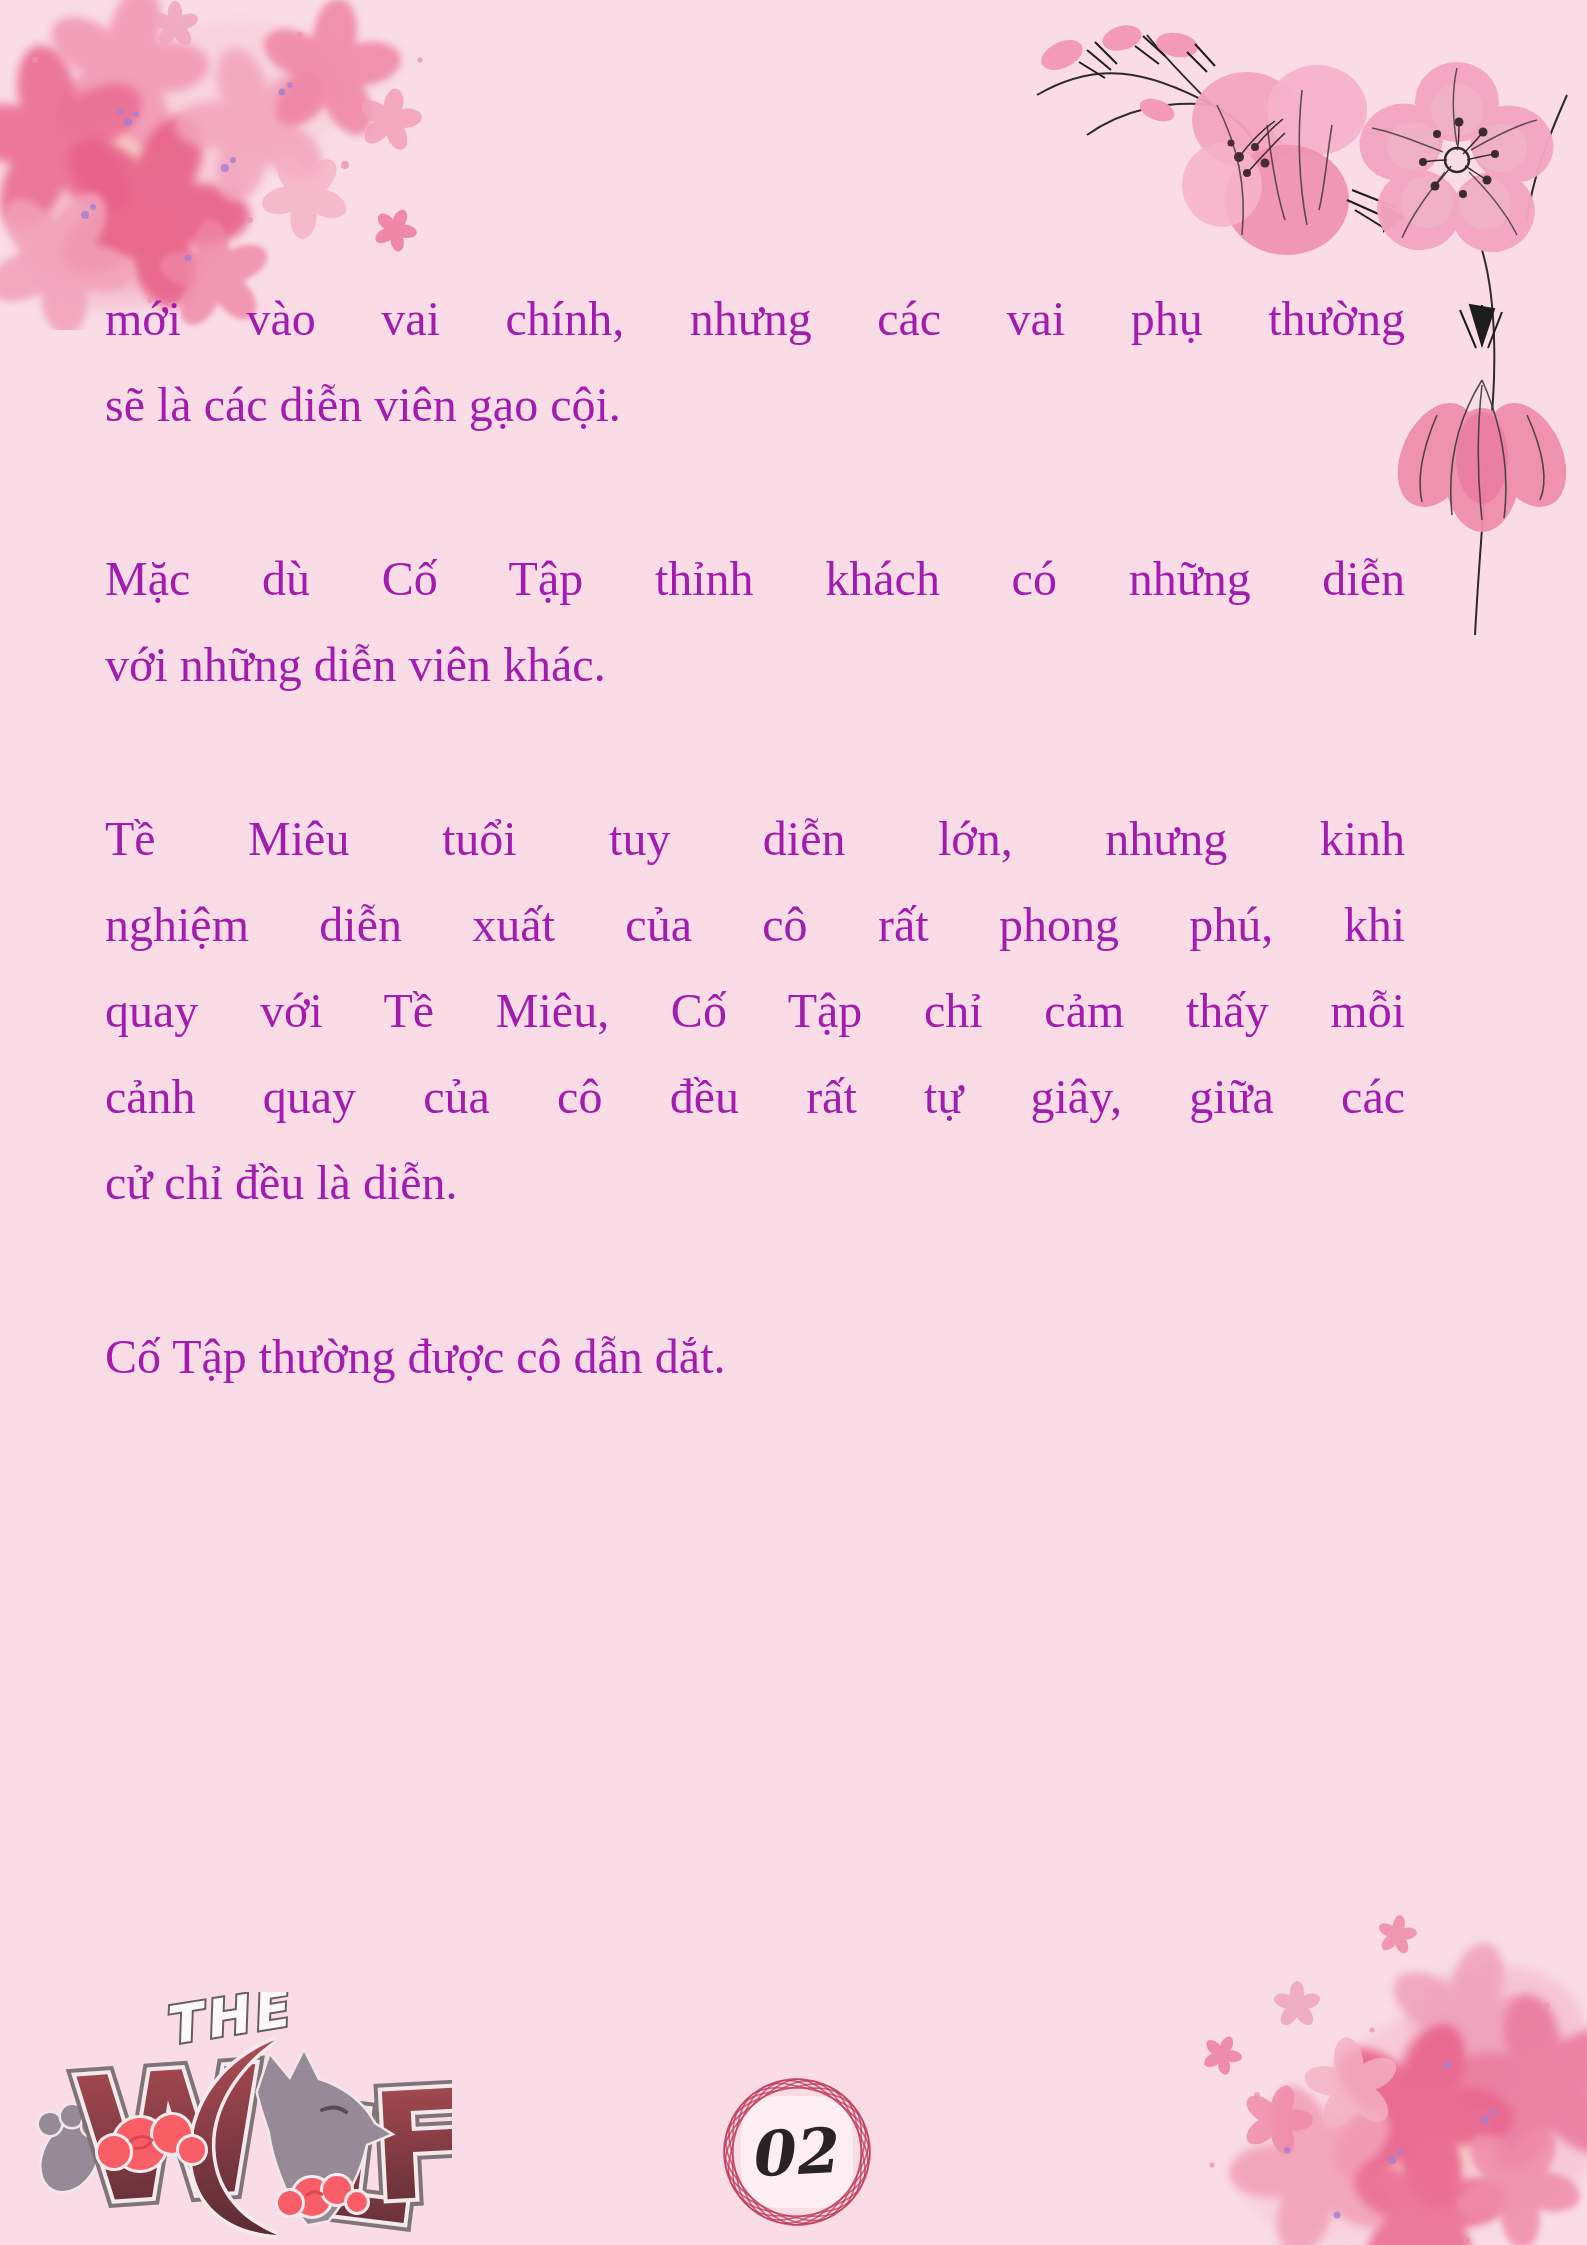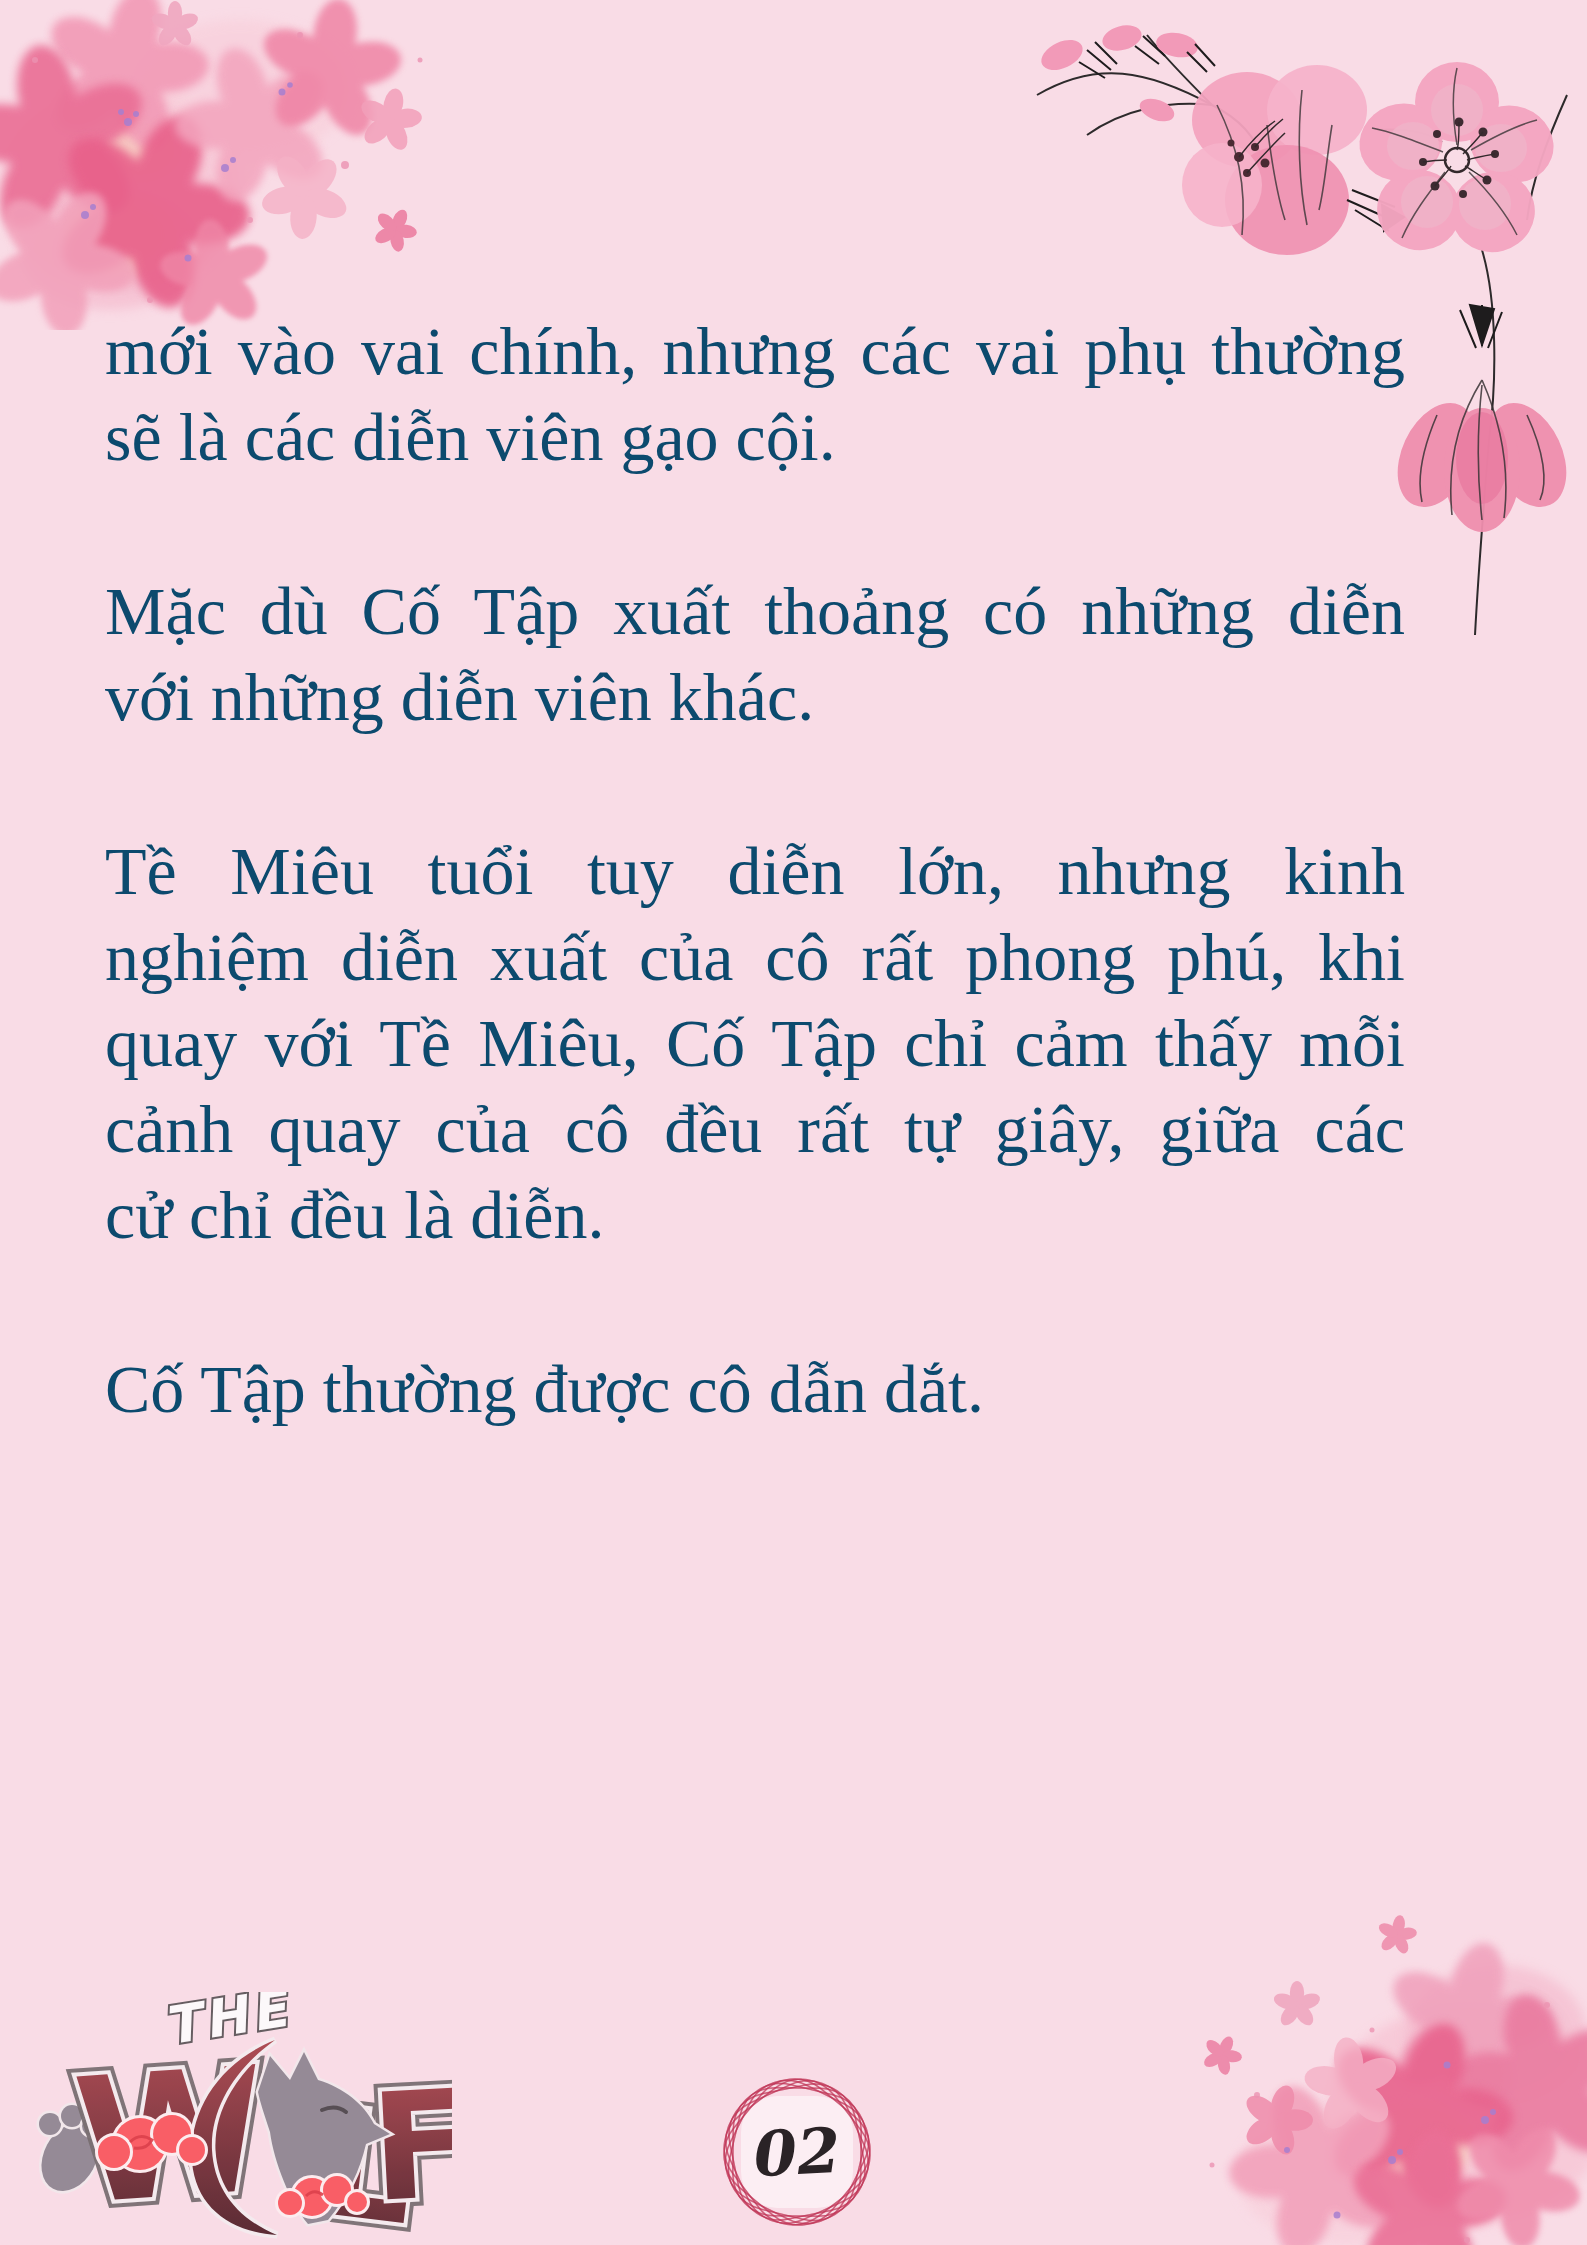--- a/index.html
+++ b/index.html
@@ -6,24 +6,24 @@
   .page{
     position:relative;
     width:1587px;height:2245px;
     background:#f9dce6;
     overflow:hidden;
     font-family:"Liberation Serif", serif;
   }
   
   .text-block{
     position:absolute;
-    left:105px;top:308px;
+    left:105px;top:276px;
     width:1300px;
-    color:#0c4a6e;
-    font-size:68px;
+    color:#a21caf;
+    font-size:48px;
     line-height:86px;
   }
   .para{margin:0 0 88px 0;}
   .para:last-child{margin-bottom:0;}
   .line{
     text-align:justify;
     text-align-last:justify;
     white-space:normal;
   }
   .line.last{
@@ -270,21 +270,21 @@
       </g>
     </g>
   </svg>
 
   <div class="text-block">
       <div class="para">
         <div class="line">mới vào vai chính, nhưng các vai phụ thường</div>
         <div class="line last">sẽ là các diễn viên gạo cội.</div>
       </div>
       <div class="para">
-        <div class="line">Mặc dù Cố Tập xuất thoảng có những diễn</div>
+        <div class="line">Mặc dù Cố Tập thỉnh khách có những diễn</div>
         <div class="line last">với những diễn viên khác.</div>
       </div>
       <div class="para">
         <div class="line">Tề Miêu tuổi tuy diễn lớn, nhưng kinh</div>
         <div class="line">nghiệm diễn xuất của cô rất phong phú, khi</div>
         <div class="line">quay với Tề Miêu, Cố Tập chỉ cảm thấy mỗi</div>
         <div class="line">cảnh quay của cô đều rất tự giây, giữa các</div>
         <div class="line last">cử chỉ đều là diễn.</div>
       </div>
       <div class="para">

